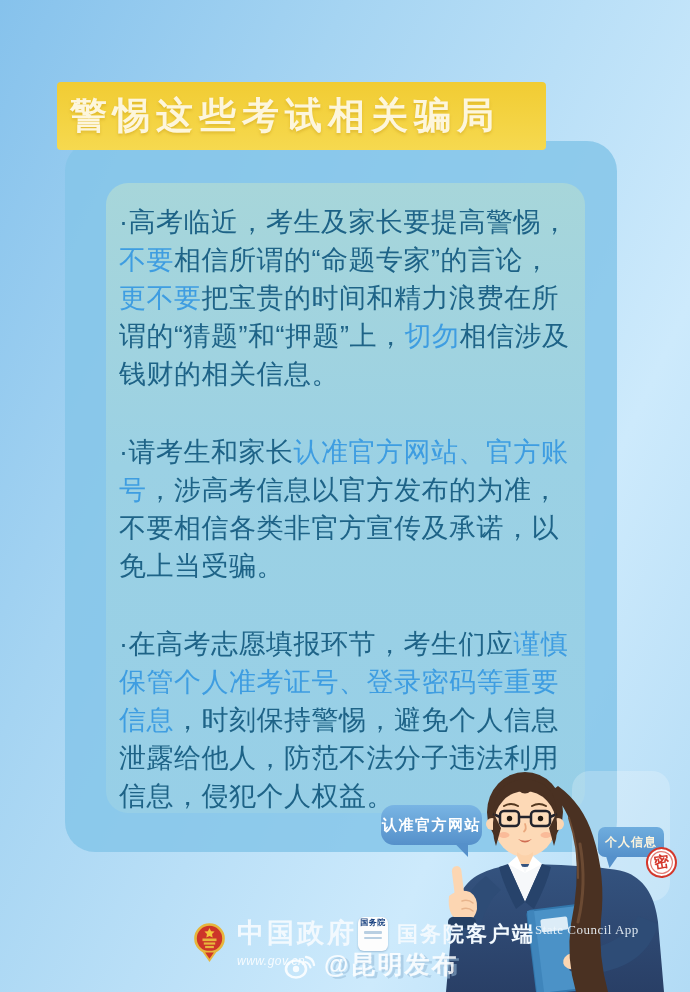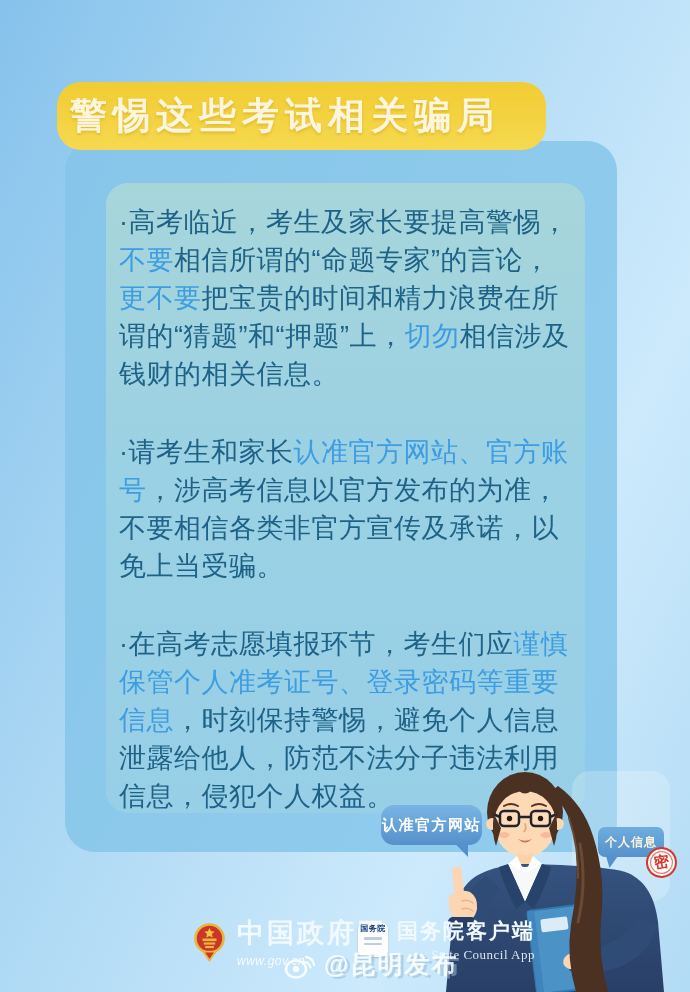--- a/index.html
+++ b/index.html
@@ -4,21 +4,21 @@
 <style>
   html,body{margin:0;padding:0;}
   body{
     width:690px;height:992px;position:relative;overflow:hidden;
     font-family:"Liberation Sans","DejaVu Sans",sans-serif;
     background:linear-gradient(115deg,#86c2ec 0%,#a5d4f2 30%,#cdeafc 72%,#b2dbf5 100%);
   }
   
   .banner{
     position:absolute;left:57px;top:82px;width:489px;height:68px;
-    border-radius:24px;background:linear-gradient(180deg,#f1cc33,#f6d94f);
+    border-radius:4px;background:linear-gradient(180deg,#f1cc33,#f6d94f);
     display:flex;align-items:center;box-sizing:border-box;padding-left:13px;z-index:5;
   }
   .banner-title{
     font-size:37px;font-weight:bold;color:#fdf6dc;letter-spacing:6px;white-space:nowrap;
     text-shadow:0 2px 3px rgba(186,138,12,.35);
   }
   
   .panel-mid{
     position:absolute;left:65px;top:141px;width:552px;height:711px;
     border-radius:30px;background:rgba(133,198,233,.85);z-index:1;
@@ -79,21 +79,21 @@
   .gov-name{font-size:27px;font-weight:bold;color:#f2f9fe;letter-spacing:3px;}
   .gov-url{font-size:12px;color:rgba(255,255,255,.85);margin-top:3px;letter-spacing:.5px;font-style:italic;}
   .app-block{position:absolute;left:358px;top:917px;display:flex;gap:9px;z-index:8;align-items:center;}
   .app-icon{
     width:30px;height:34px;background:#fdfdfd;border-radius:6px;box-sizing:border-box;
     display:flex;flex-direction:column;align-items:center;gap:3px;
     box-shadow:0 1px 2px rgba(70,110,150,.35);
   }
   .app-icon-text{font-size:8px;font-weight:bold;color:#17407f;letter-spacing:.5px;}
   .app-line{width:18px;height:2.5px;background:#b9cfe2;border-radius:1px;}
-  .app-texts{display:flex;flex-direction:column;justify-content:center;align-items:flex-end;}
+  .app-texts{display:flex;flex-direction:row;justify-content:center;}
   .app-name{font-size:21px;font-weight:bold;color:#f2f9fe;letter-spacing:2px;}
   .app-sub{font-size:13px;color:rgba(238,246,252,.9);margin-top:2px;
     font-family:"Liberation Serif","DejaVu Serif",serif;letter-spacing:.5px;}
   
   .watermark{
     position:absolute;left:283px;top:948px;display:flex;align-items:center;gap:5px;z-index:9;
     color:rgba(255,255,255,.85);
   }
   .wm-text{
     font-size:25px;font-weight:bold;letter-spacing:2px;

